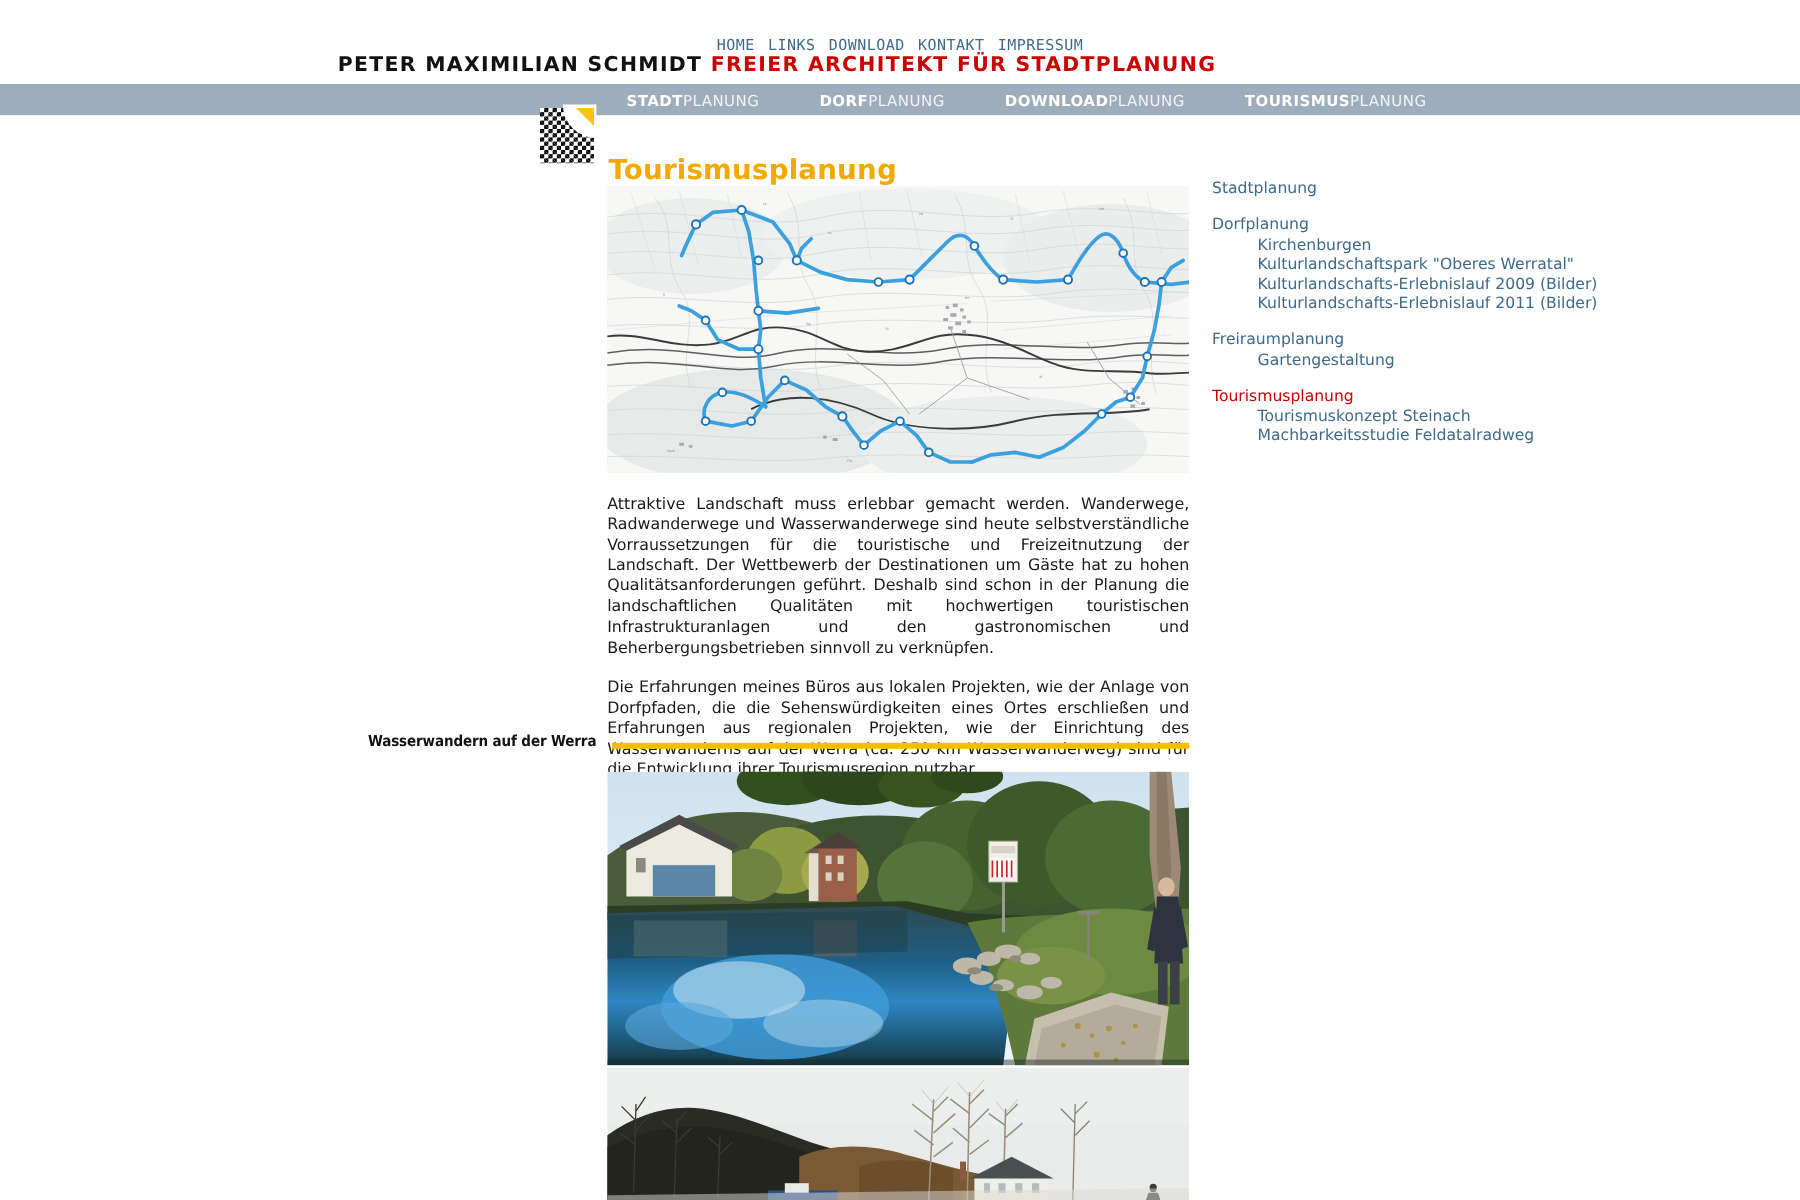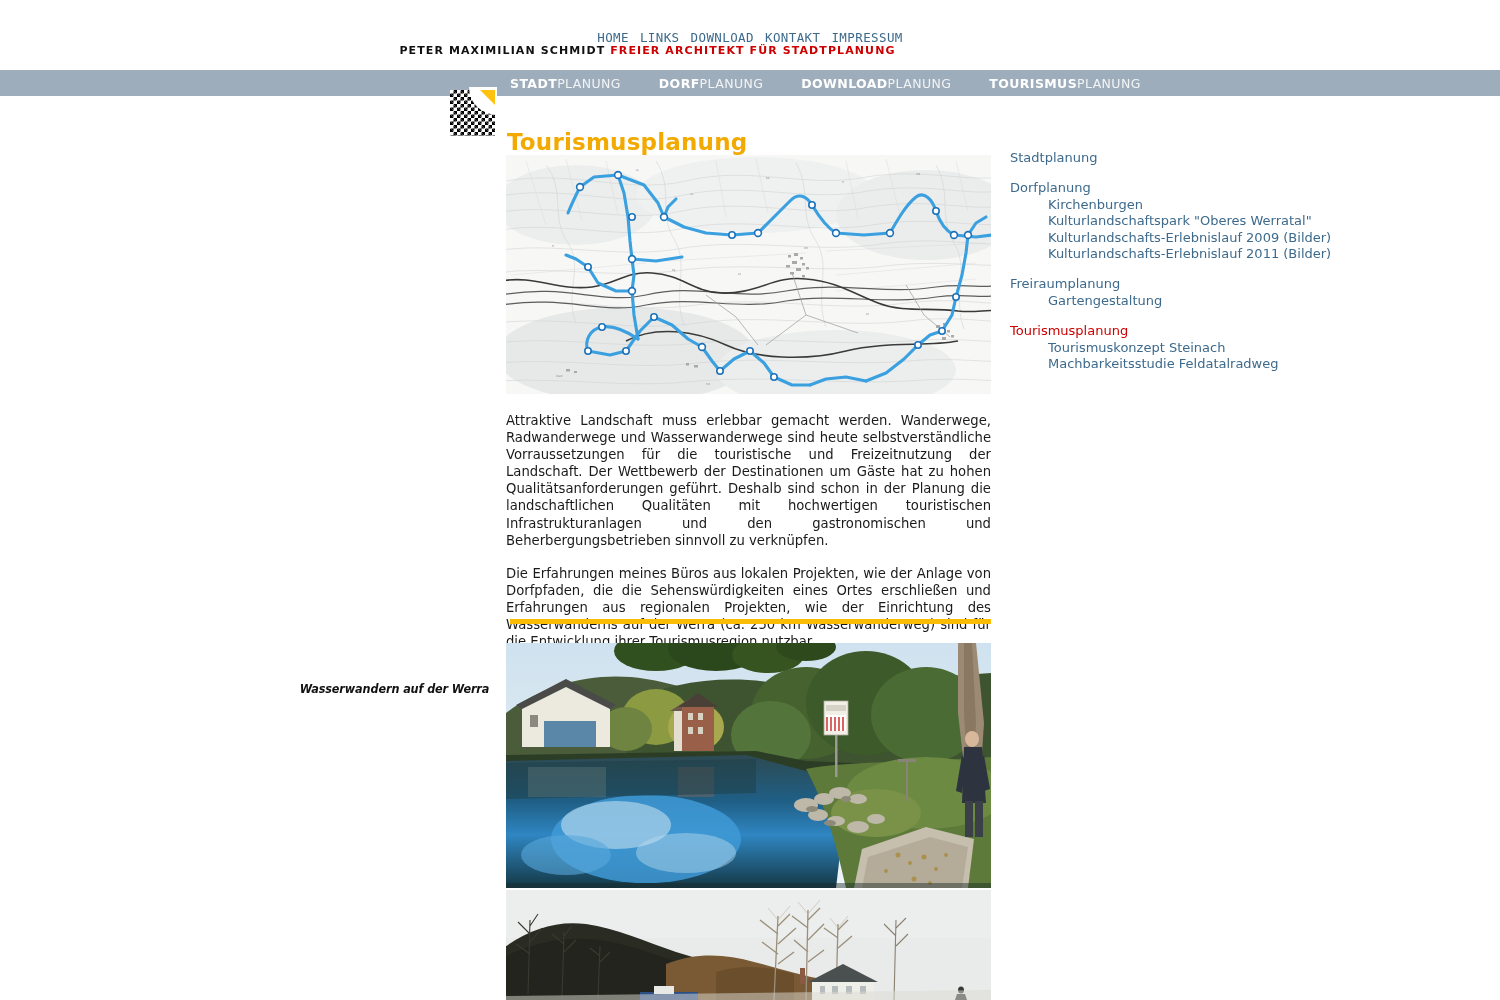--- a/index.html
+++ b/index.html
@@ -34,21 +34,21 @@
     text-decoration: none;
     font-weight: 400;
   }
 
   
   .brandline {
     position: absolute;
     top: 44px; left: 0; width: 1295px;
     text-align: center;
     font-family: "DejaVu Sans", "Liberation Sans", sans-serif;
-    font-size: 11px;
+    font-size: 17px;
     font-weight: bold;
     letter-spacing: 1.1px;
     white-space: nowrap;
   }
   .brandline .bk { color: #111111; }
   .brandline .rd { color: #cc0000; }
 
   
   .navbar {
     position: absolute;
@@ -62,21 +62,21 @@
     align-items: center;
     gap: 38px;
   }
   .navbar a {
     text-decoration: none;
     color: #ffffff;
     font-size: 12.5px;
     letter-spacing: 0.4px;
     white-space: nowrap;
   }
-  .navbar a b { font-weight: bold; color: #ffffff; }
+  .navbar a b { font-weight: bold; color: #ffffff; margin-left: 12px; }
   .navbar a span { font-weight: normal; color: #f2f4f6; }
 
   
   .logo {
     position: absolute;
     left: 450px; top: 90px;
     width: 45px; height: 46px;
   }
   .logo .checker {
     position: absolute; inset: 0;
@@ -138,30 +138,29 @@
   .goldrule {
     position: absolute;
     left: 510px; top: 619px;
     width: 481px; height: 5px;
     background: #fbbc05;
   }
 
   
   .gutter-caption {
     position: absolute;
-    left: 292px; top: 681px;
+    left: 292px; top: 610px;
     width: 205px;
-    text-align: center;
+    text-align: right;
     font-size: 12.5px;
     font-weight: bold;
     color: #111;
     font-stretch: condensed;
     letter-spacing: -0.1px;
     white-space: nowrap;
-    font-style: italic;
   }
 
   
   .photo1 {
     position: absolute;
     left: 506px; top: 643px;
     width: 485px; height: 245px;
     overflow: hidden;
   }
   .photo2 {

